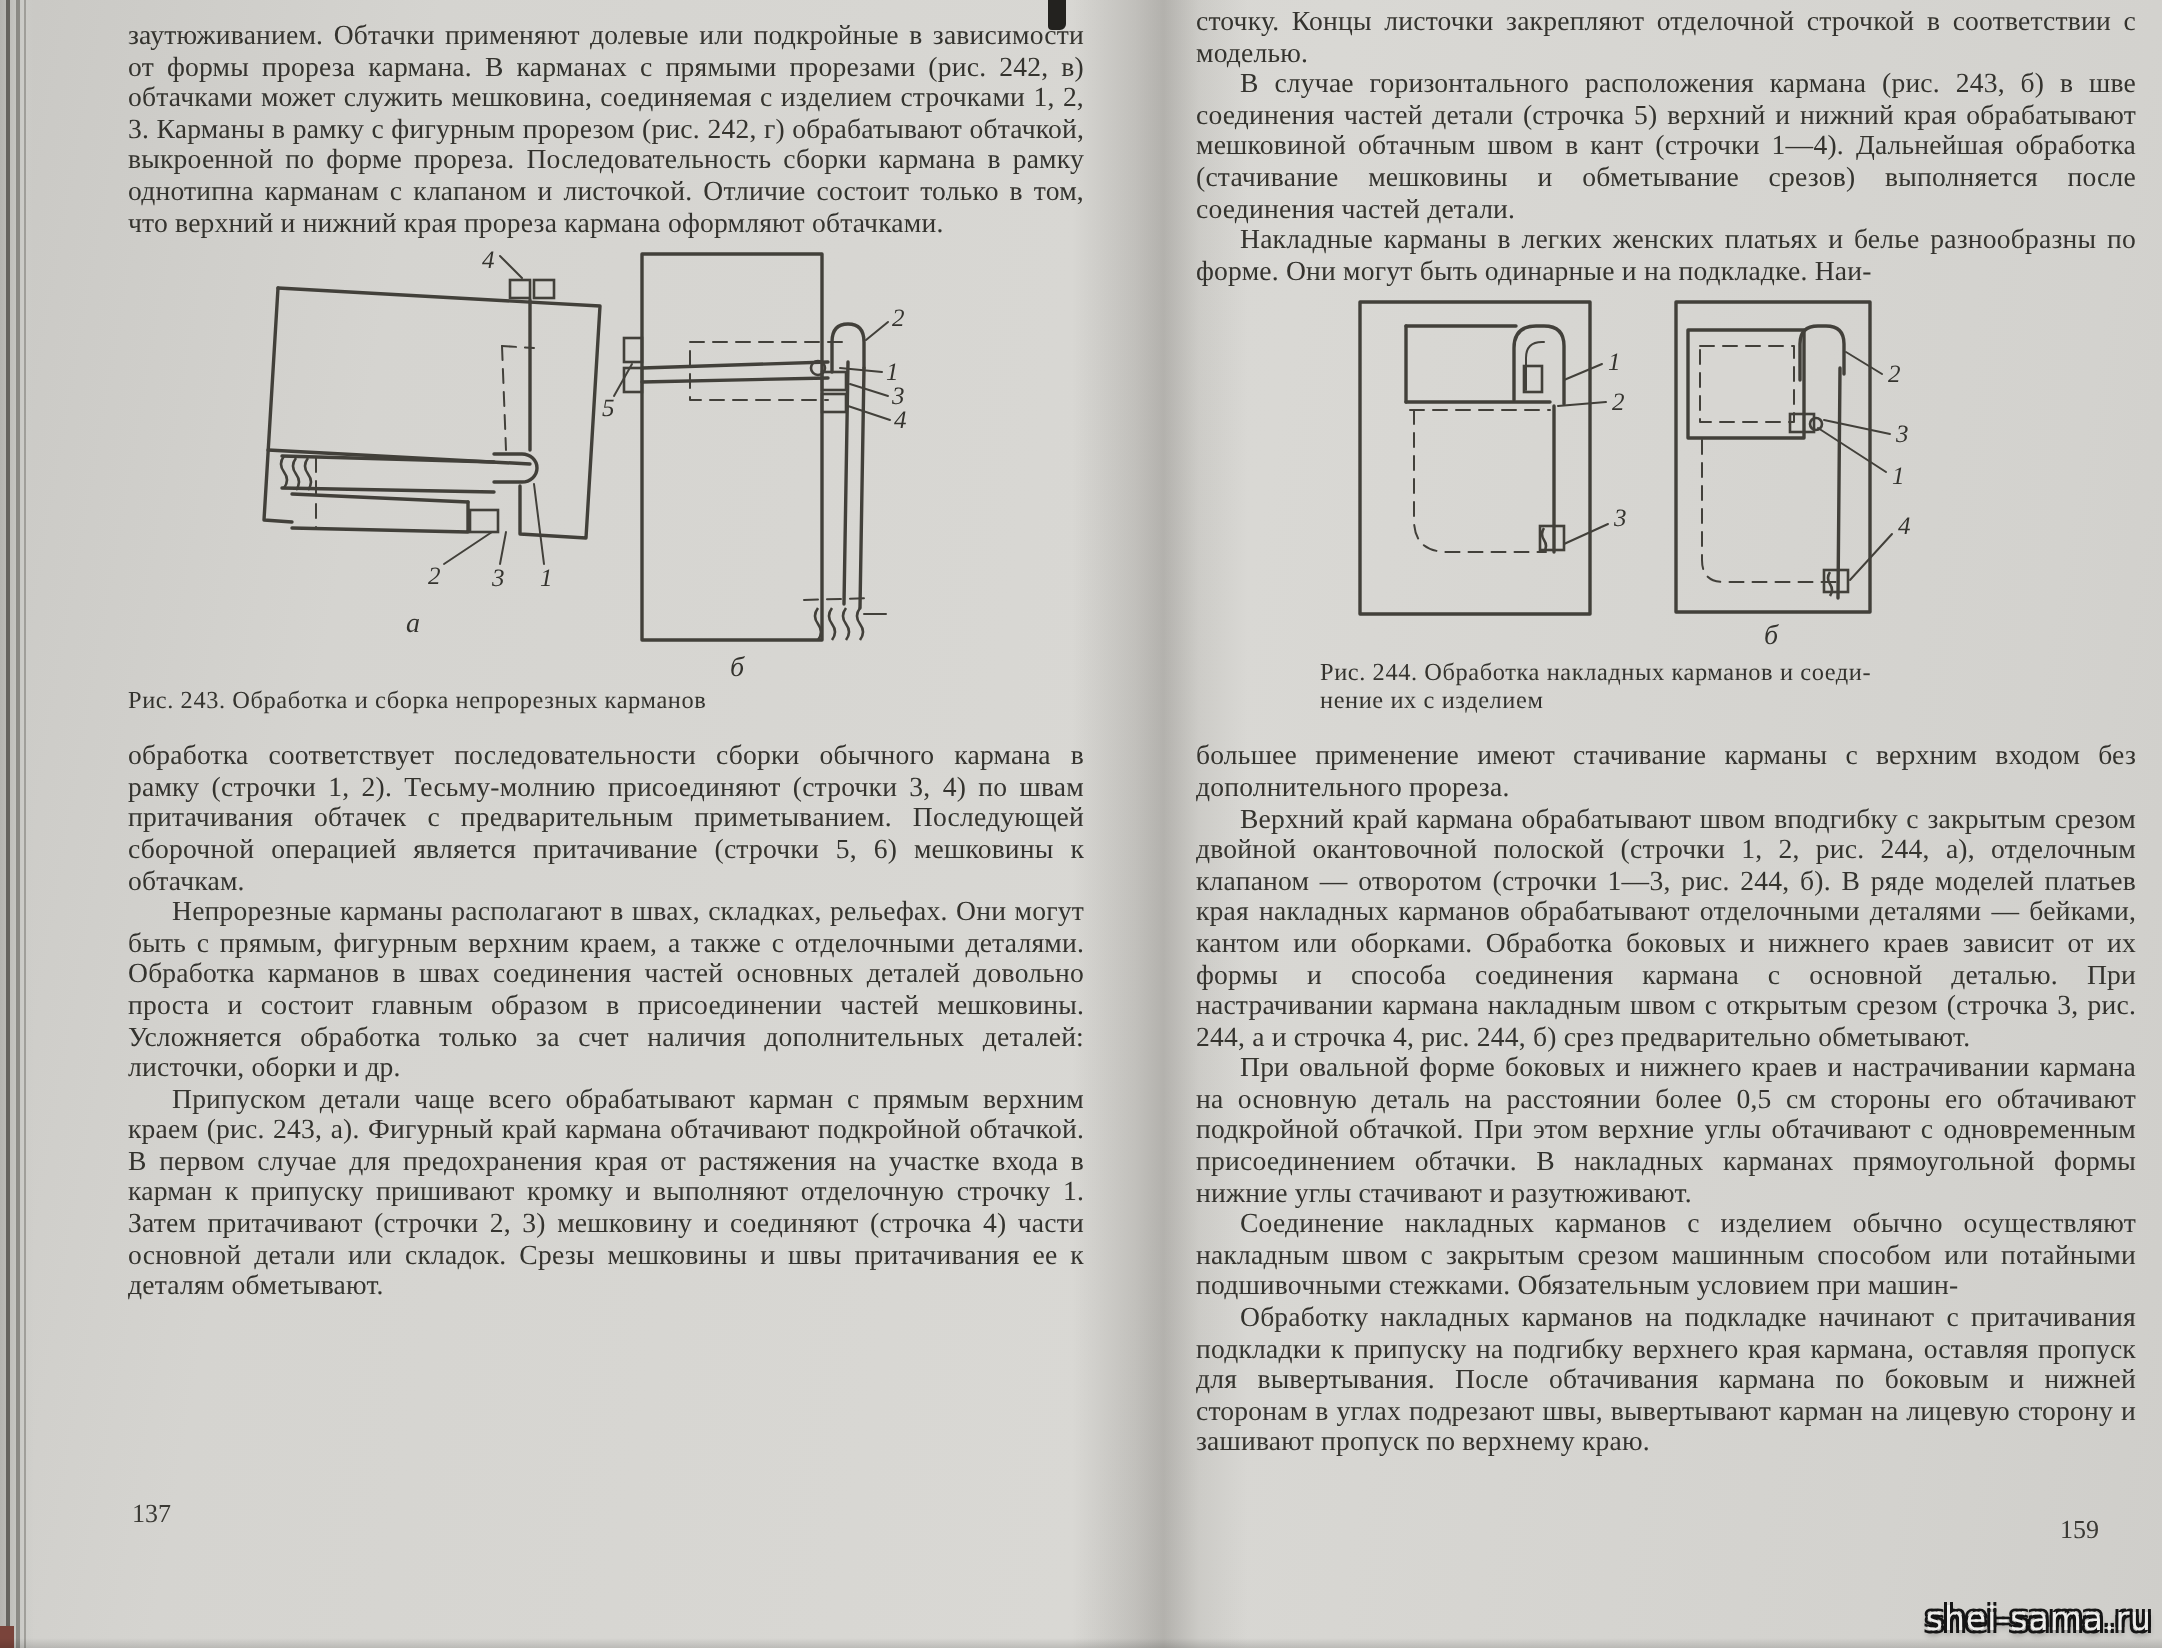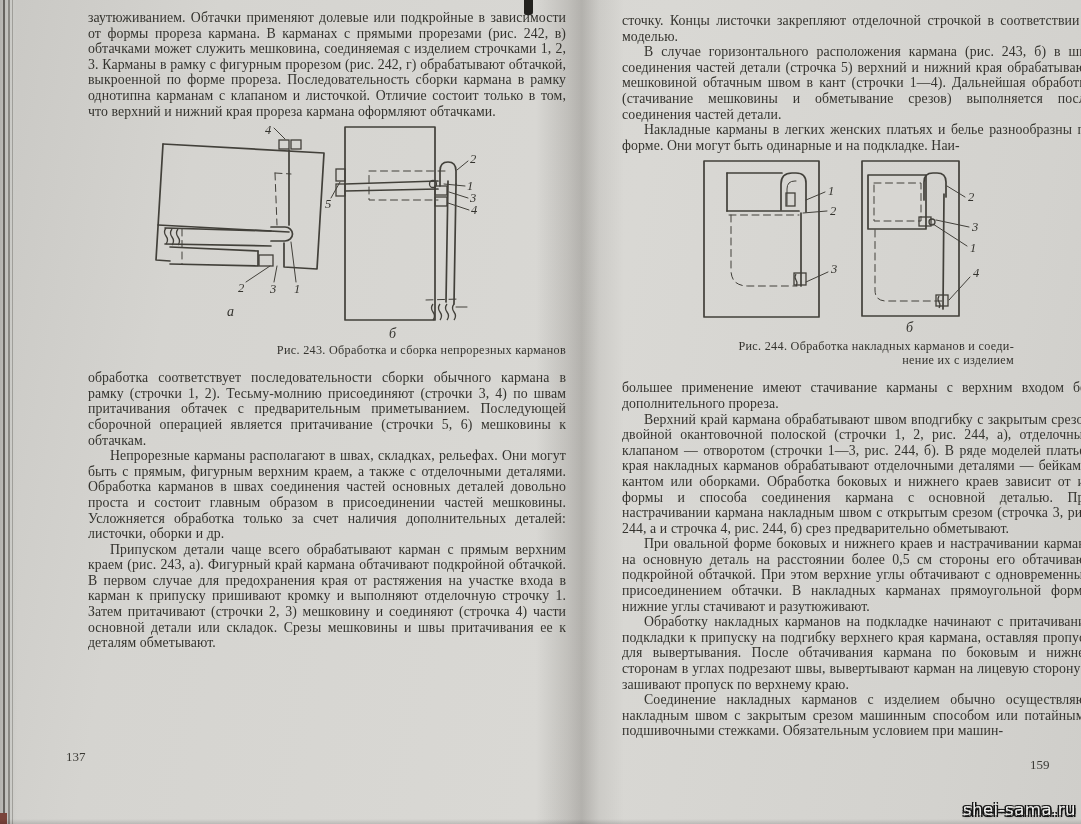--- a/index.html
+++ b/index.html
@@ -1,27 +1,27 @@
 <!DOCTYPE html>
 <html><head>
 <meta charset="utf-8">
 <style>
   html,body{margin:0;padding:0;background:#d6d5d1;}
   .scan{position:relative;width:1081px;height:824px;overflow:hidden;
         background:linear-gradient(100deg,#c9c8c4 0%,#d5d4d0 18%,#d9d8d4 55%,#d3d2ce 88%,#cfceca 100%);
         font-family:"Liberation Serif",serif;color:#34332e;}
-  .page{position:absolute;text-align:justify;font-size:13.8px;line-height:15.6px;letter-spacing:.1px;margin-left:24px;}
+  .page{position:absolute;text-align:justify;font-size:13.8px;line-height:15.6px;letter-spacing:.1px;}
   .page p{margin:0;}
   p.ind{text-indent:22px;}
   p.below{margin-top:13px;}
   .page-left{left:64px;top:10px;width:478px;}
-  .page-right{left:598px;top:13px;width:470px;}
+  .page-right{left:598px;top:3px;width:470px;}
   .fig{margin:5px 0 0 0;}
   .fig svg{display:block;}
-  .figcap{font-size:12.2px;line-height:14px;text-align:right;letter-spacing:.3px;margin-top:3px;}
+  .figcap{font-size:12.2px;line-height:14px;text-align:left;letter-spacing:.3px;margin-top:3px;}
   .fig244wrap{margin-left:80px;width:300px;}
   .cap244{width:330px;margin-left:62px;}
   .pagenum{position:absolute;font-size:13px;color:#3a3934;}
   .pn-l{left:66px;top:749px;}
   .pn-r{left:1030px;top:757px;}
   .gutter{position:absolute;left:536px;top:0;width:88px;height:100%;pointer-events:none;
           background:linear-gradient(90deg,rgba(0,0,0,0) 0%,rgba(60,56,50,.15) 36%,rgba(60,56,50,.24) 52%,rgba(60,56,50,.08) 72%,rgba(0,0,0,0) 100%);}
   .edge{position:absolute;left:0;top:0;width:17px;height:100%;
         background:linear-gradient(90deg,#b4b3af,#ccccc8 65%,rgba(0,0,0,0));}
   .edge-line{position:absolute;top:0;height:100%;}
@@ -201,19 +201,19 @@
       </svg>
     </figure>
     <figcaption class="figcap cap244">
       <div>Рис. 244. Обработка накладных карманов и соеди-</div>
       <div>нение их с изделием</div>
     </figcaption>
 
     <p class="below">большее применение имеют стачивание карманы с верхним входом без дополнительного прореза.</p>
     <p class="ind">Верхний край кармана обрабатывают швом вподгибку с закрытым срезом двойной окантовочной полоской (строчки 1, 2, рис. 244, а), отделочным клапаном — отворотом (строчки 1—3, рис. 244, б). В ряде моделей платьев края накладных карманов обрабатывают отделочными деталями — бейками, кантом или оборками. Обработка боковых и нижнего краев зависит от их формы и способа соединения кармана с основной деталью. При настрачивании кармана накладным швом с открытым срезом (строчка 3, рис. 244, а и строчка 4, рис. 244, б) срез предварительно обметывают.</p>
     <p class="ind">При овальной форме боковых и нижнего краев и настрачивании кармана на основную деталь на расстоянии более 0,5 см стороны его обтачивают подкройной обтачкой. При этом верхние углы обтачивают с одновременным присоединением обтачки. В накладных карманах прямоугольной формы нижние углы стачивают и разутюживают.</p>
+    <p class="ind">Соединение накладных карманов с изделием обычно осуществляют накладным швом с закрытым срезом машинным способом или потайными подшивочными стежками. Обязательным условием при машин-</p>
     <p class="ind">Обработку накладных карманов на подкладке начинают с притачивания подкладки к припуску на подгибку верхнего края кармана, оставляя пропуск для вывертывания. После обтачивания кармана по боковым и нижней сторонам в углах подрезают швы, вывертывают карман на лицевую сторону и зашивают пропуск по верхнему краю.</p>
-    <p class="ind">Соединение накладных карманов с изделием обычно осуществляют накладным швом с закрытым срезом машинным способом или потайными подшивочными стежками. Обязательным условием при машин-</p>
   </div>
   <div class="pagenum pn-r">159</div>
 
   <div class="watermark">shei-sama.ru</div>
 </div>
 
 </body></html>

